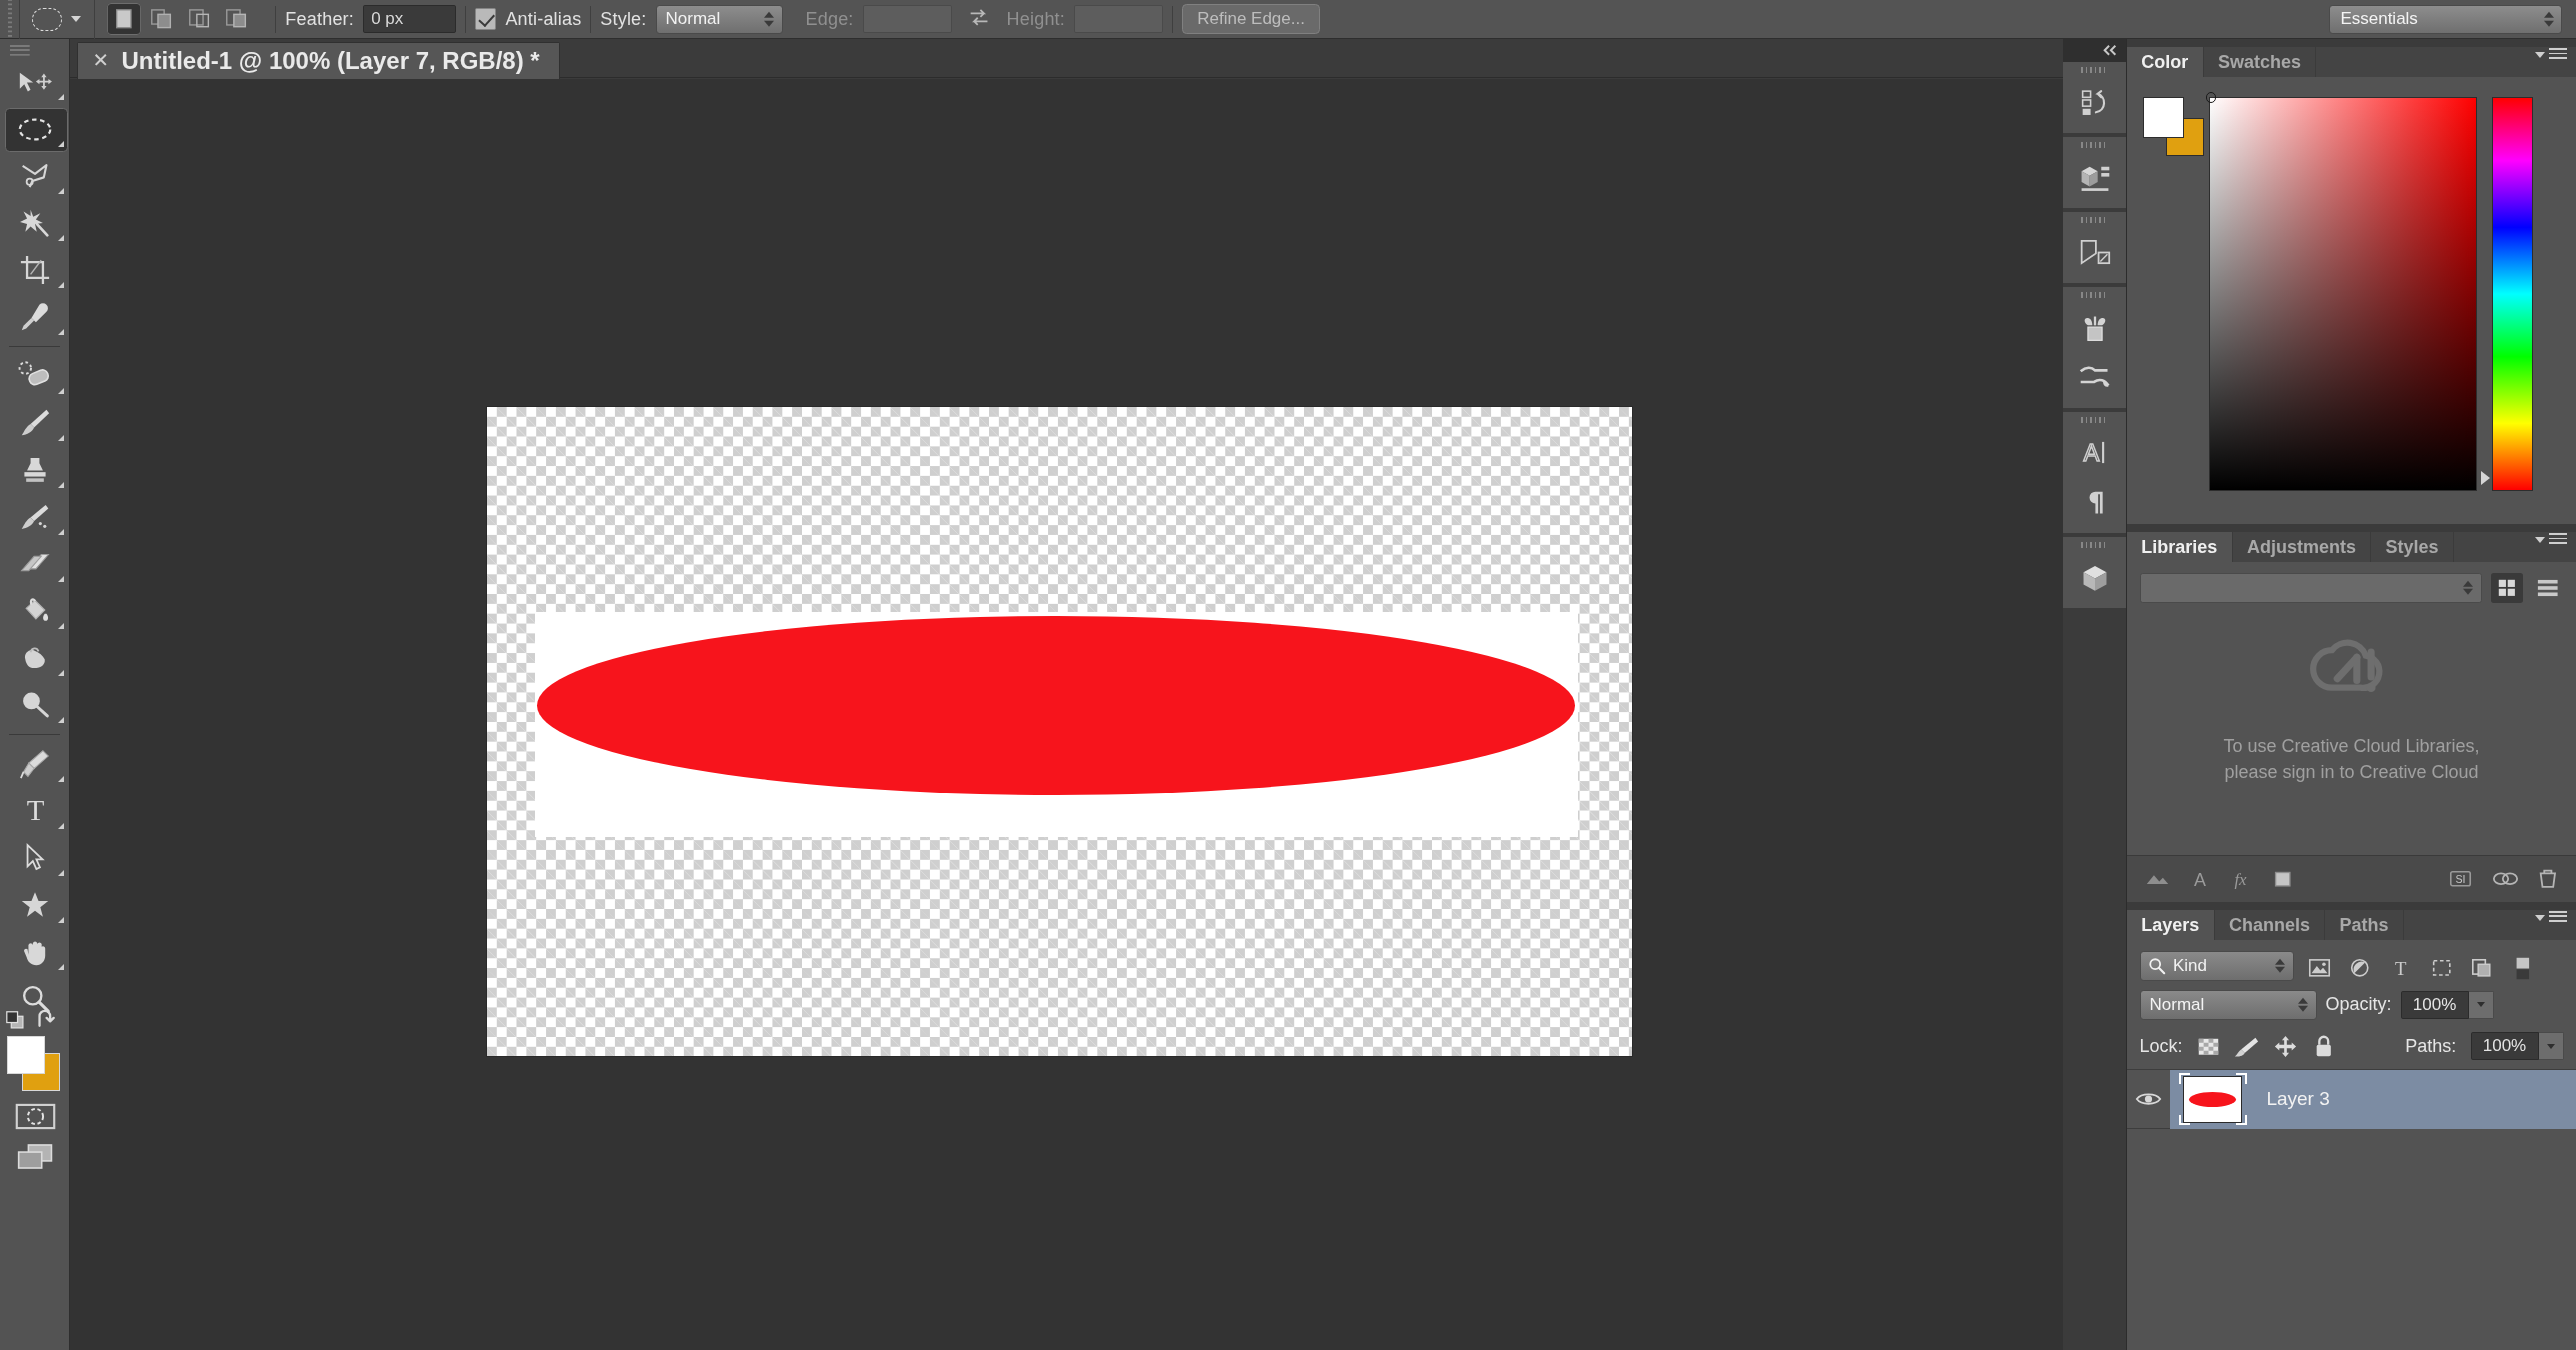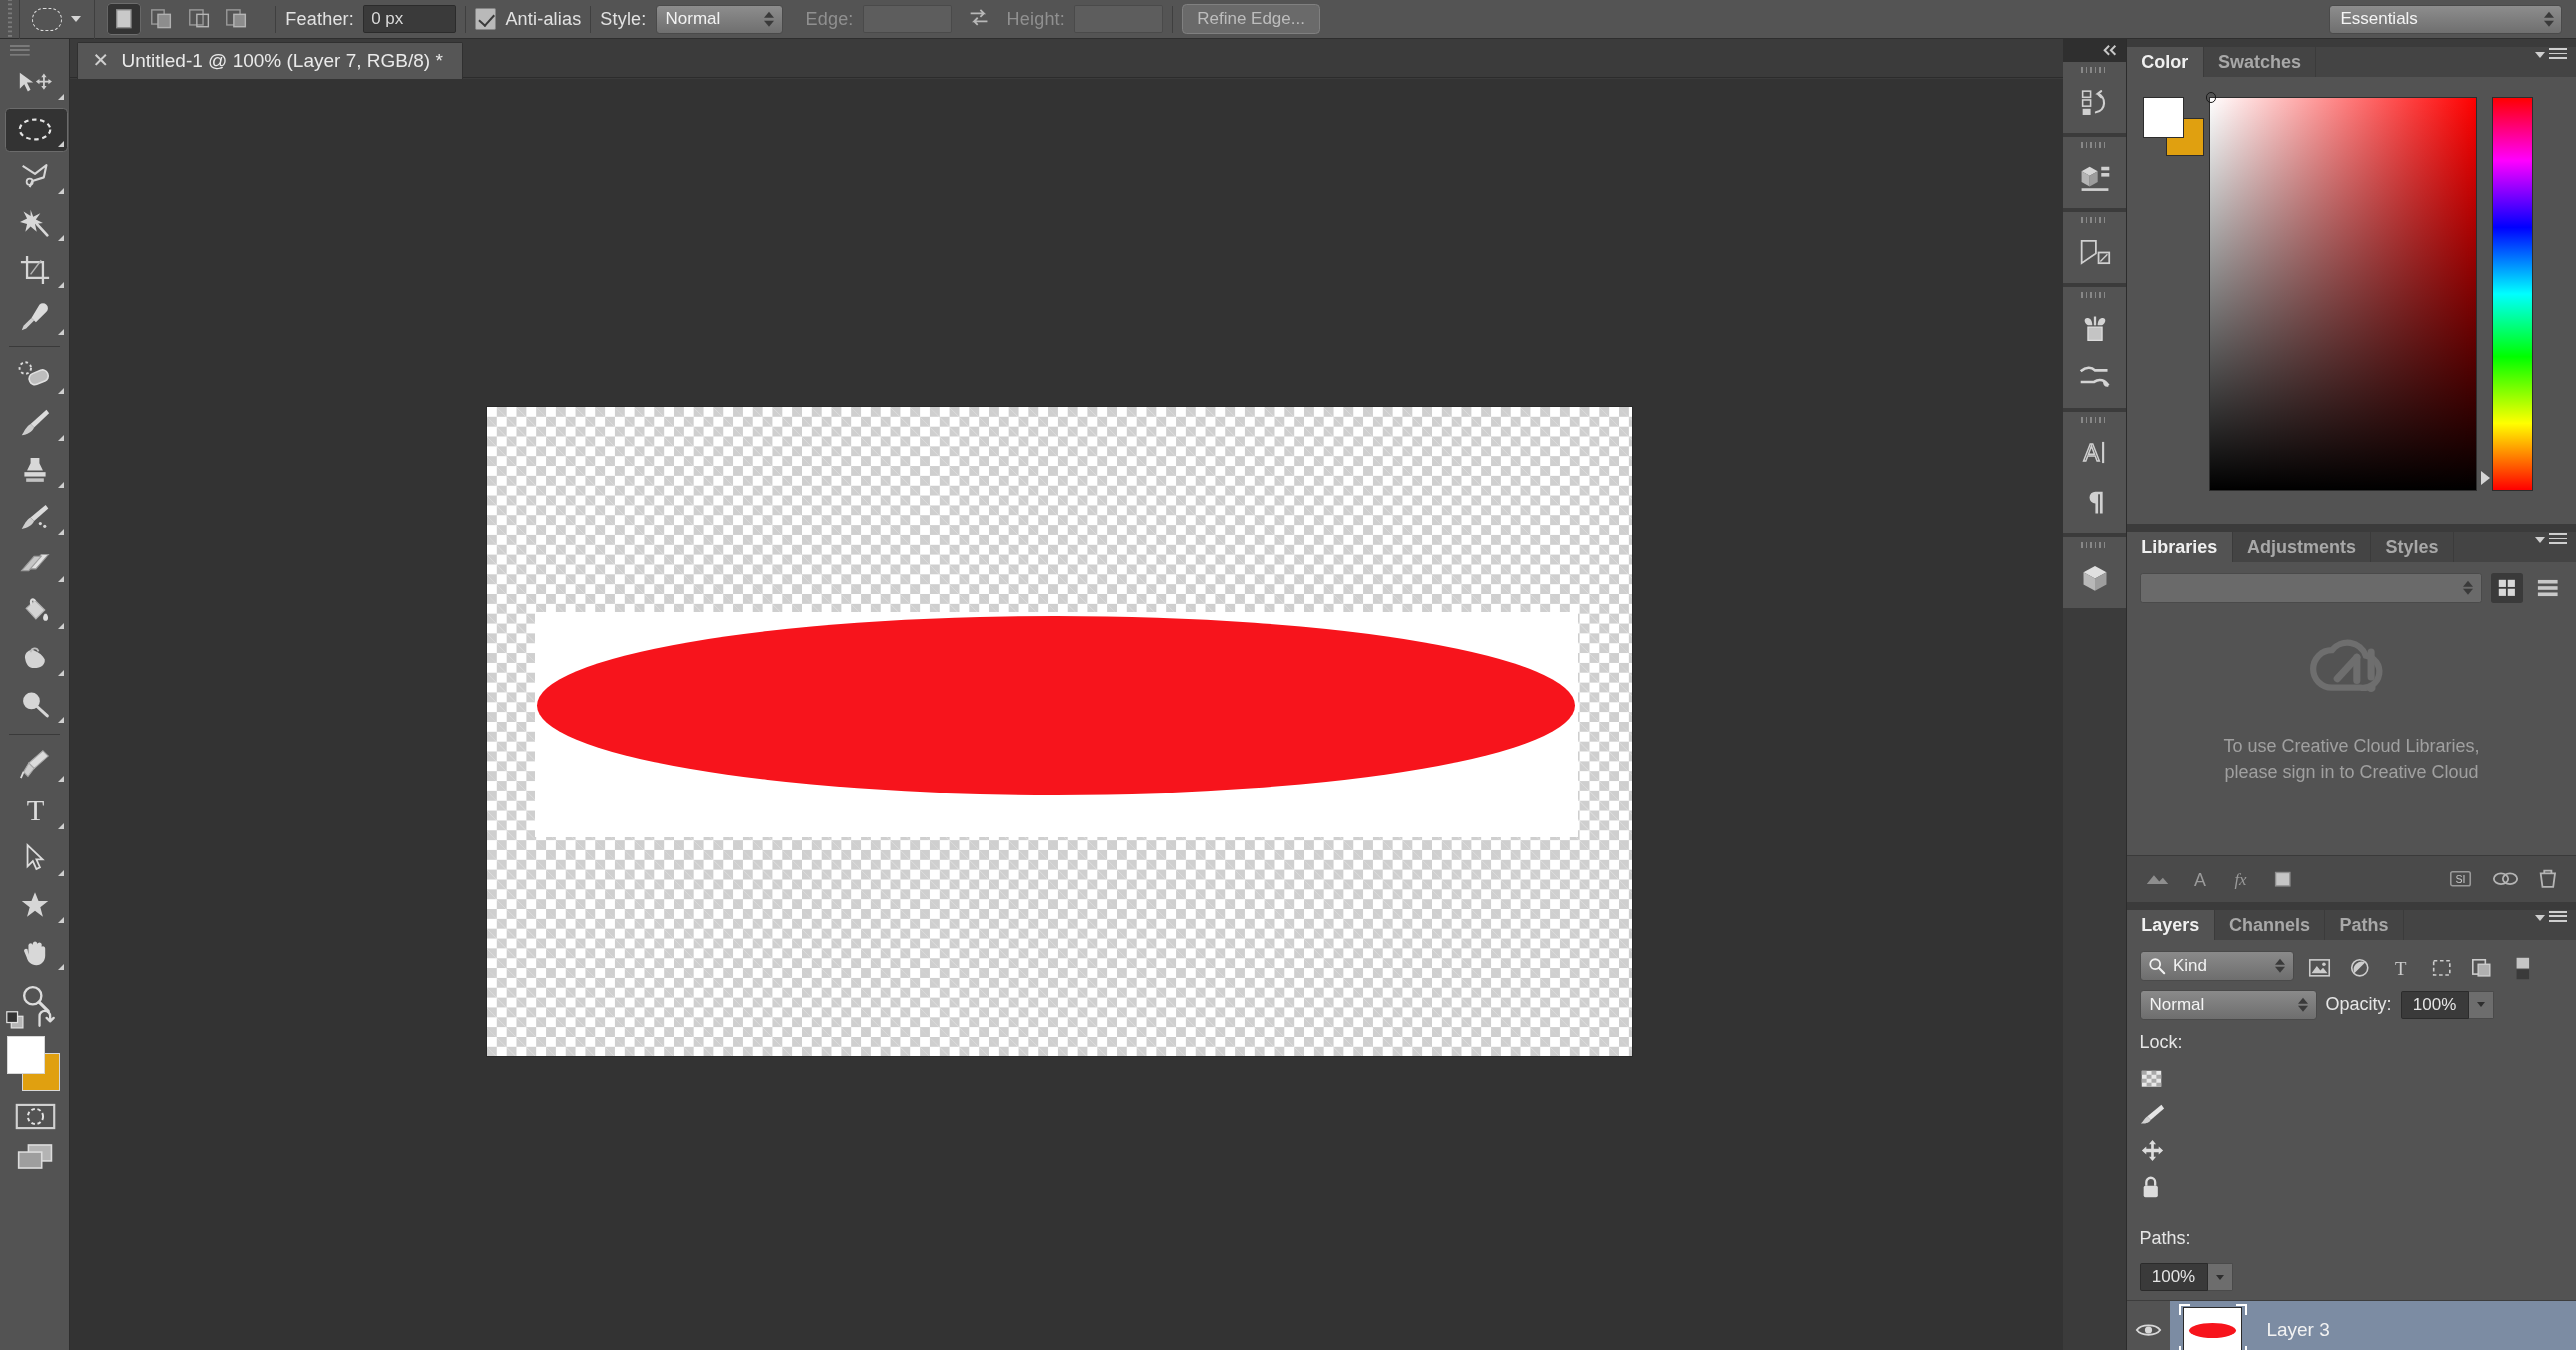--- a/index.html
+++ b/index.html
@@ -142,21 +142,21 @@
     position: absolute; left: 70px; top: 39px; width: 1993px; height: 39px;
     background: #3b3b3b; border-bottom: 0.9px solid #2c2c2c;
   }
   #doc-tab {
     position: absolute; left: 7.2px; top: 2.7px; height: 37px;
     background: #565656; border: 0.9px solid #303030; border-bottom: none;
     border-radius: 1.8px 1.8px 0 0;
     display: flex; align-items: center; gap: 12.5px; padding: 0 19.7px 0 14.3px;
   }
   #doc-tab .x { color: #cfcfcf; font-size: 19.7px; line-height: 1; }
-  #doc-tab .title { color: #eaeaea; font-size: 19px; font-weight: normal; text-align: center; }
+  #doc-tab .title { color: #eaeaea; font-size: 24px; font-weight: bold; text-align: center; }
 
   
   #canvas-area {
     position: absolute; left: 70px; top: 79px; width: 1993px; height: 1272px;
     background: #333333; overflow: hidden;
   }
   #artboard {
     position: absolute; left: 417px; top: 328px; width: 1145px; height: 649px;
     background-color: #ffffff;
     background-image:
@@ -319,22 +319,22 @@
     height: 28px; width: 68px; color: #e4e4e4; font-size: 17px;
     display: flex; align-items: center; justify-content: center;
   }
   .num-arrow {
     width: 25px; height: 28px; background: #6d6d6d; border: 0.9px solid #4a4a4a;
     border-left: none; border-radius: 0 1.8px 1.8px 0;
     display: flex; align-items: center; justify-content: center;
   }
   .lbl { color: #e6e6e6; font-size: 18px; }
   #lay-lock {
-    display: flex; gap: 14.3px;
-    padding: 3.6px 12.5px 9px 12.5px; border-bottom: 0.9px solid #3d3d3d; flex-direction: column;
+    display: flex; align-items: center; gap: 14.3px;
+    padding: 3.6px 12.5px 9px 12.5px; border-bottom: 0.9px solid #3d3d3d;
   }
   .layer-row {
     height: 59px; display: flex; align-items: center;
     border-bottom: 0.9px solid #3d3d3d; background: #535353;
   }
   .layer-row.selected .lr-main { background: #7c8ca3; }
   .lr-eye { width: 43px; display: flex; align-items: center; justify-content: center; }
   .lr-main {
     flex: 1; height: 59px; display: flex; align-items: center; gap: 16px;
     padding-left: 5.4px;

